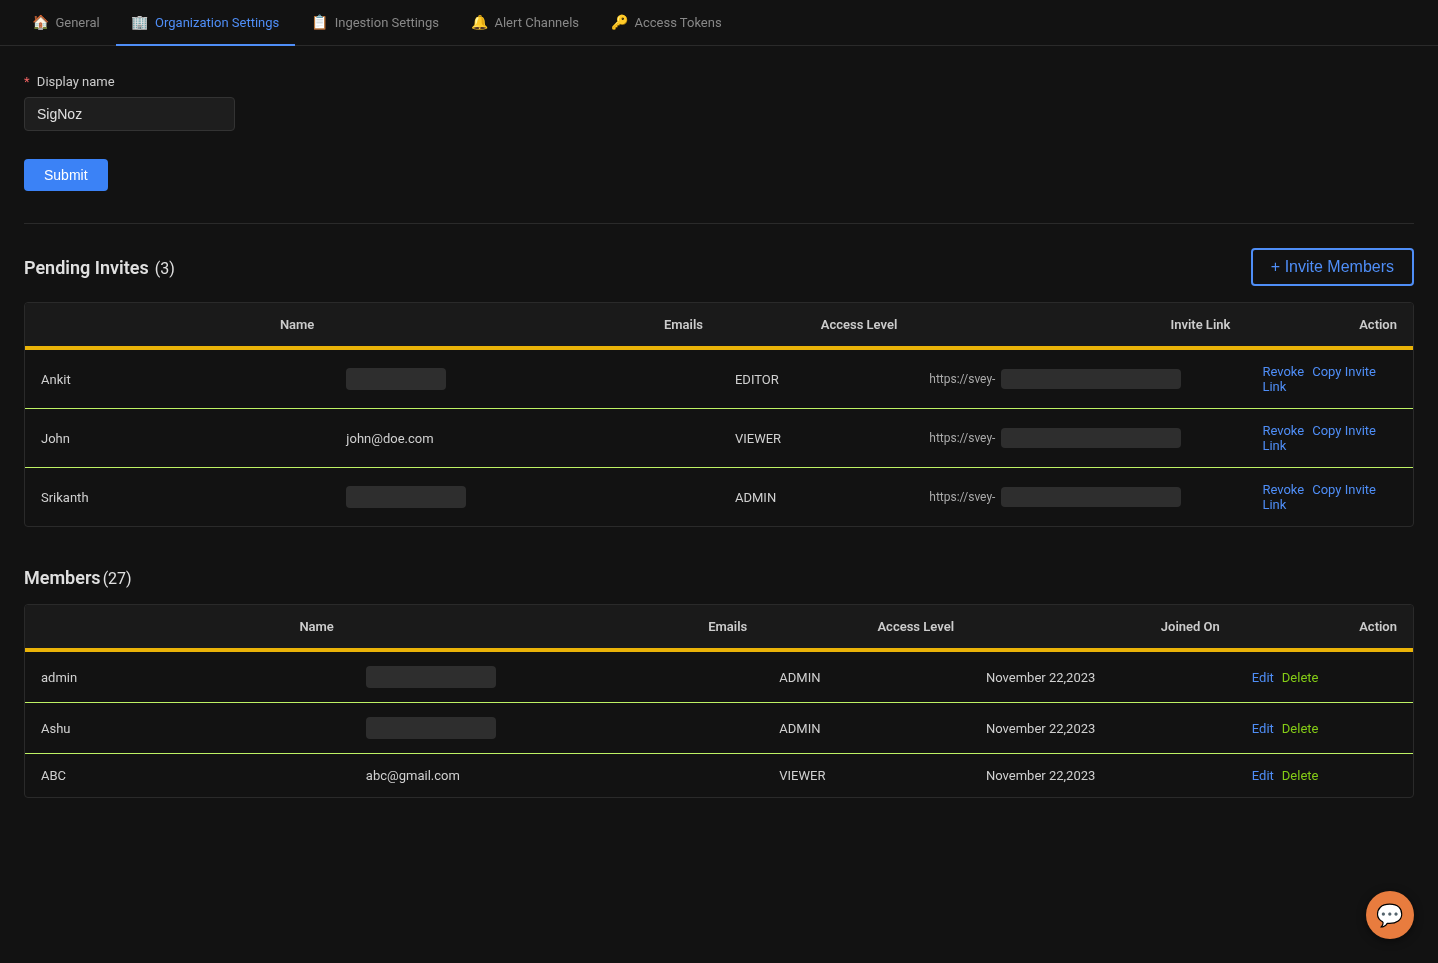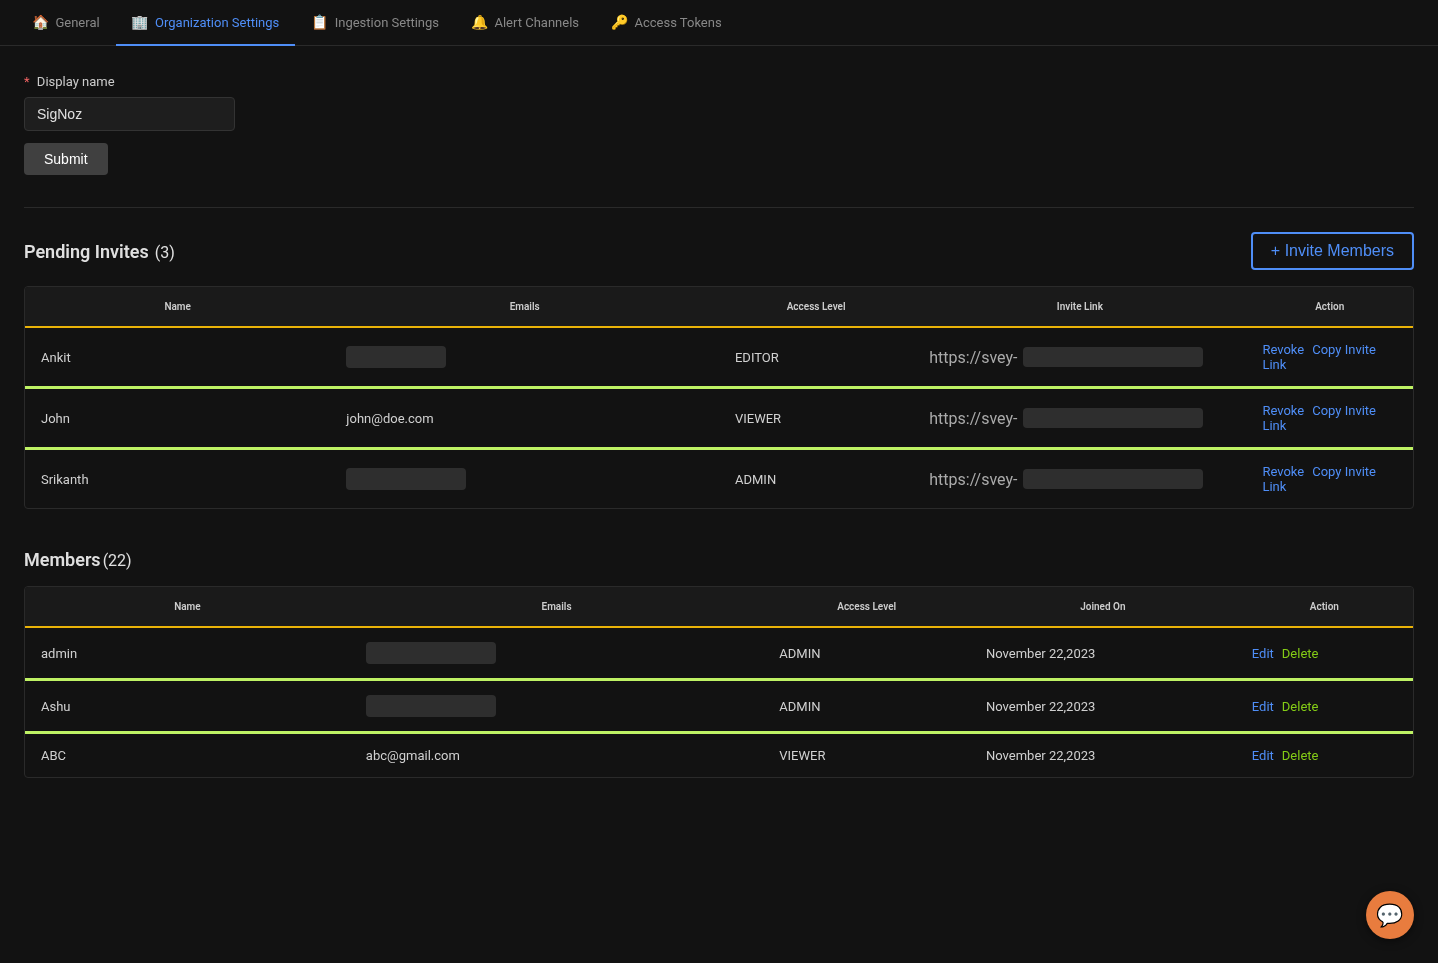--- a/index.html
+++ b/index.html
@@ -62,22 +62,22 @@
       background: #1e1e1e;
       border: 1px solid #333;
       border-radius: 4px;
       color: #e0e0e0;
       padding: 8px 12px;
       width: 211px;
       font-size: 14px;
       outline: none;
     }
     .btn-submit {
-      margin-top: 12px;
-      background: #404040;
+      margin-top: 28px;
+      background: #3b82f6;
       color: #fff;
       border: none;
       border-radius: 4px;
       padding: 8px 20px;
       font-size: 14px;
       cursor: pointer;
     }
 
     
     .divider {
@@ -122,28 +122,28 @@
     }
     table {
       width: 100%;
       border-collapse: collapse;
     }
     thead tr {
       background: #1a1a1a;
     }
     thead th {
       padding: 14px 16px;
-      text-align: center;
+      text-align: right;
       font-weight: 600;
-      font-size: 10px;
+      font-size: 13px;
       color: #ccc;
-      border-bottom: 2px solid #eab308;
+      border-bottom: 4px solid #eab308;
     }
     tbody tr {
-      border-bottom: 3px solid #bef264;
+      border-bottom: 1px solid #bef264;
     }
     tbody tr:last-child {
       border-bottom: none;
     }
     tbody td {
       padding: 14px 16px;
       font-size: 13px;
       color: #d0d0d0;
     }
 
@@ -159,21 +159,21 @@
     
     .invite-link-container {
       display: flex;
       align-items: center;
       gap: 6px;
       font-size: 12px;
       color: #aaa;
     }
     .invite-link-text {
       color: #aaa;
-      font-size: 16px;
+      font-size: 12px;
     }
     .invite-link-mask {
       display: inline-block;
       background: #2e2e2e;
       border-radius: 4px;
       height: 20px;
       vertical-align: middle;
     }
 
     
@@ -312,21 +312,21 @@
             </tr>
           </tbody>
       </table>
     </div>
   </div>
 
   <div>
     <div class="section-header">
       <div style="display:flex;align-items:baseline;gap:2px;">
         <span class="section-title">Members</span>
-        <span class="section-title" style="font-weight:400;font-size:16px;">(22)</span>
+        <span class="section-title" style="font-weight:400;font-size:16px;">(27)</span>
       </div>
     </div>
 
     <div class="table-container">
       <table>
         <thead>
           <tr>
             <th class="col-name">Name</th>
             <th class="col-email">Emails</th>
             <th class="col-access">Access Level</th>

